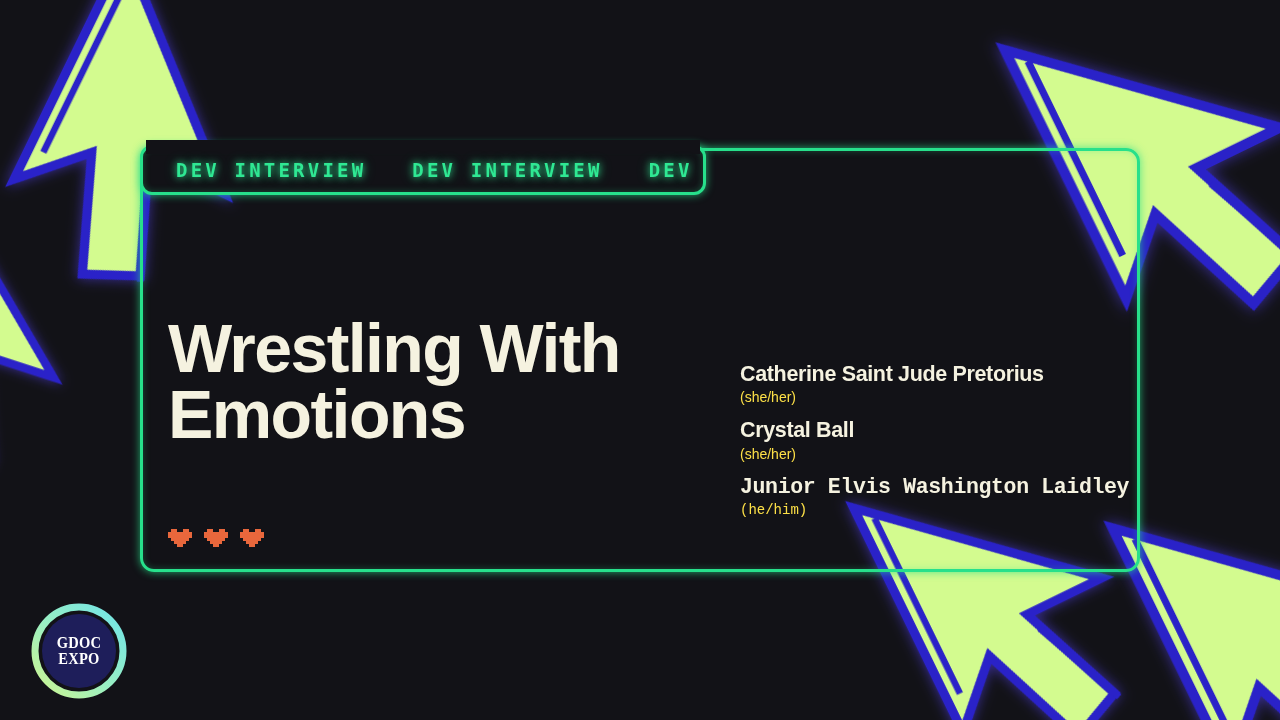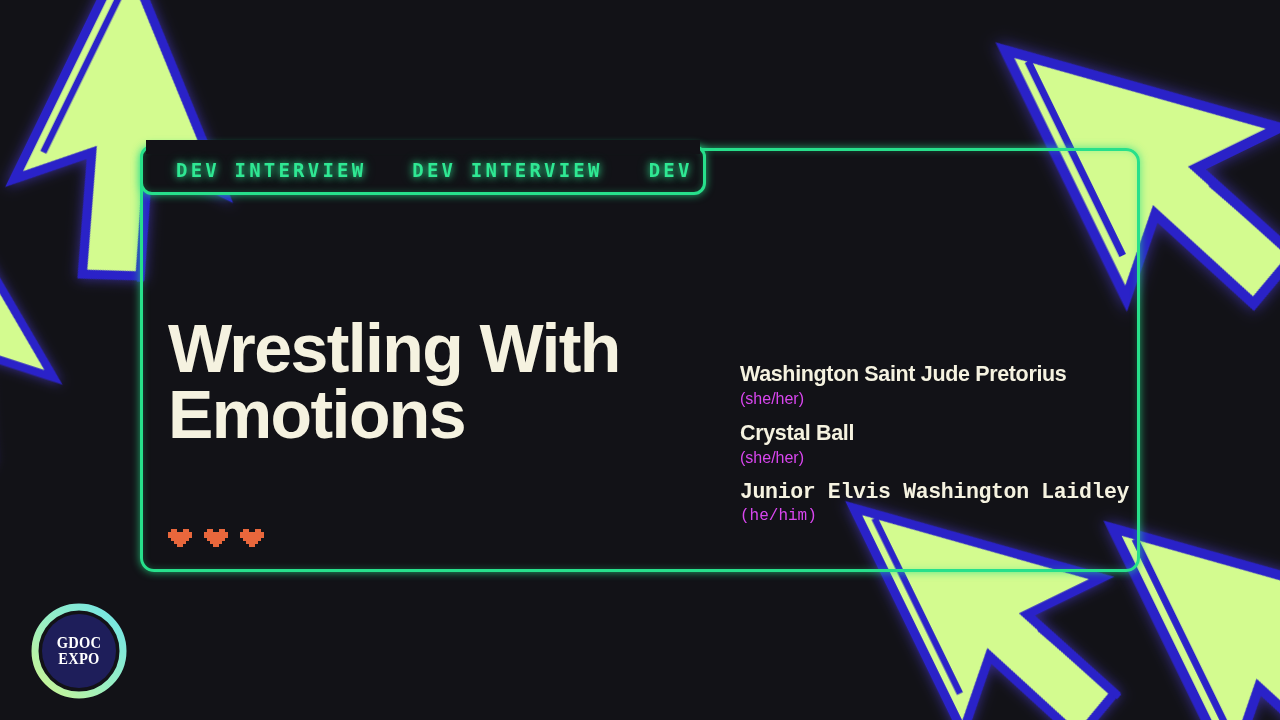--- a/index.html
+++ b/index.html
@@ -97,23 +97,23 @@
   .speaker { margin-bottom:11px; }
   .speaker:last-child { margin-bottom:0;font-family:Liberation Mono, monospace; }
   .sp-name {
     font-size:21.5px;
     font-weight:700;
     letter-spacing:-0.35px;
     color:#F5F2E0;
     line-height:1.18;
   }
   .sp-pron {
-    font-size:16px;
+    font-size:14px;
     font-weight:400;
-    color:#d946ef;
+    color:#fde047;
     line-height:1.35;
     margin-top:1px;
   }
 
   
   .hearts {
     position:absolute;
     left:168px; top:528px;
     display:flex;
     gap:12px;
@@ -204,21 +204,21 @@
     <span class="tab-label">DEV INTERVIEW</span>
     <span class="tab-label">DEV</span>
   </div>
 
   <div class="content">
 
     <h1 class="session-title">Wrestling With Emotions</h1>
 
     <div class="speakers">
       <div class="speaker">
-        <div class="sp-name">Washington Saint Jude Pretorius</div>
+        <div class="sp-name">Catherine Saint Jude Pretorius</div>
         <div class="sp-pron">(she/her)</div>
       </div>
       <div class="speaker">
         <div class="sp-name">Crystal Ball</div>
         <div class="sp-pron">(she/her)</div>
       </div>
       <div class="speaker">
         <div class="sp-name">Junior Elvis Washington Laidley</div>
         <div class="sp-pron">(he/him)</div>
       </div>

